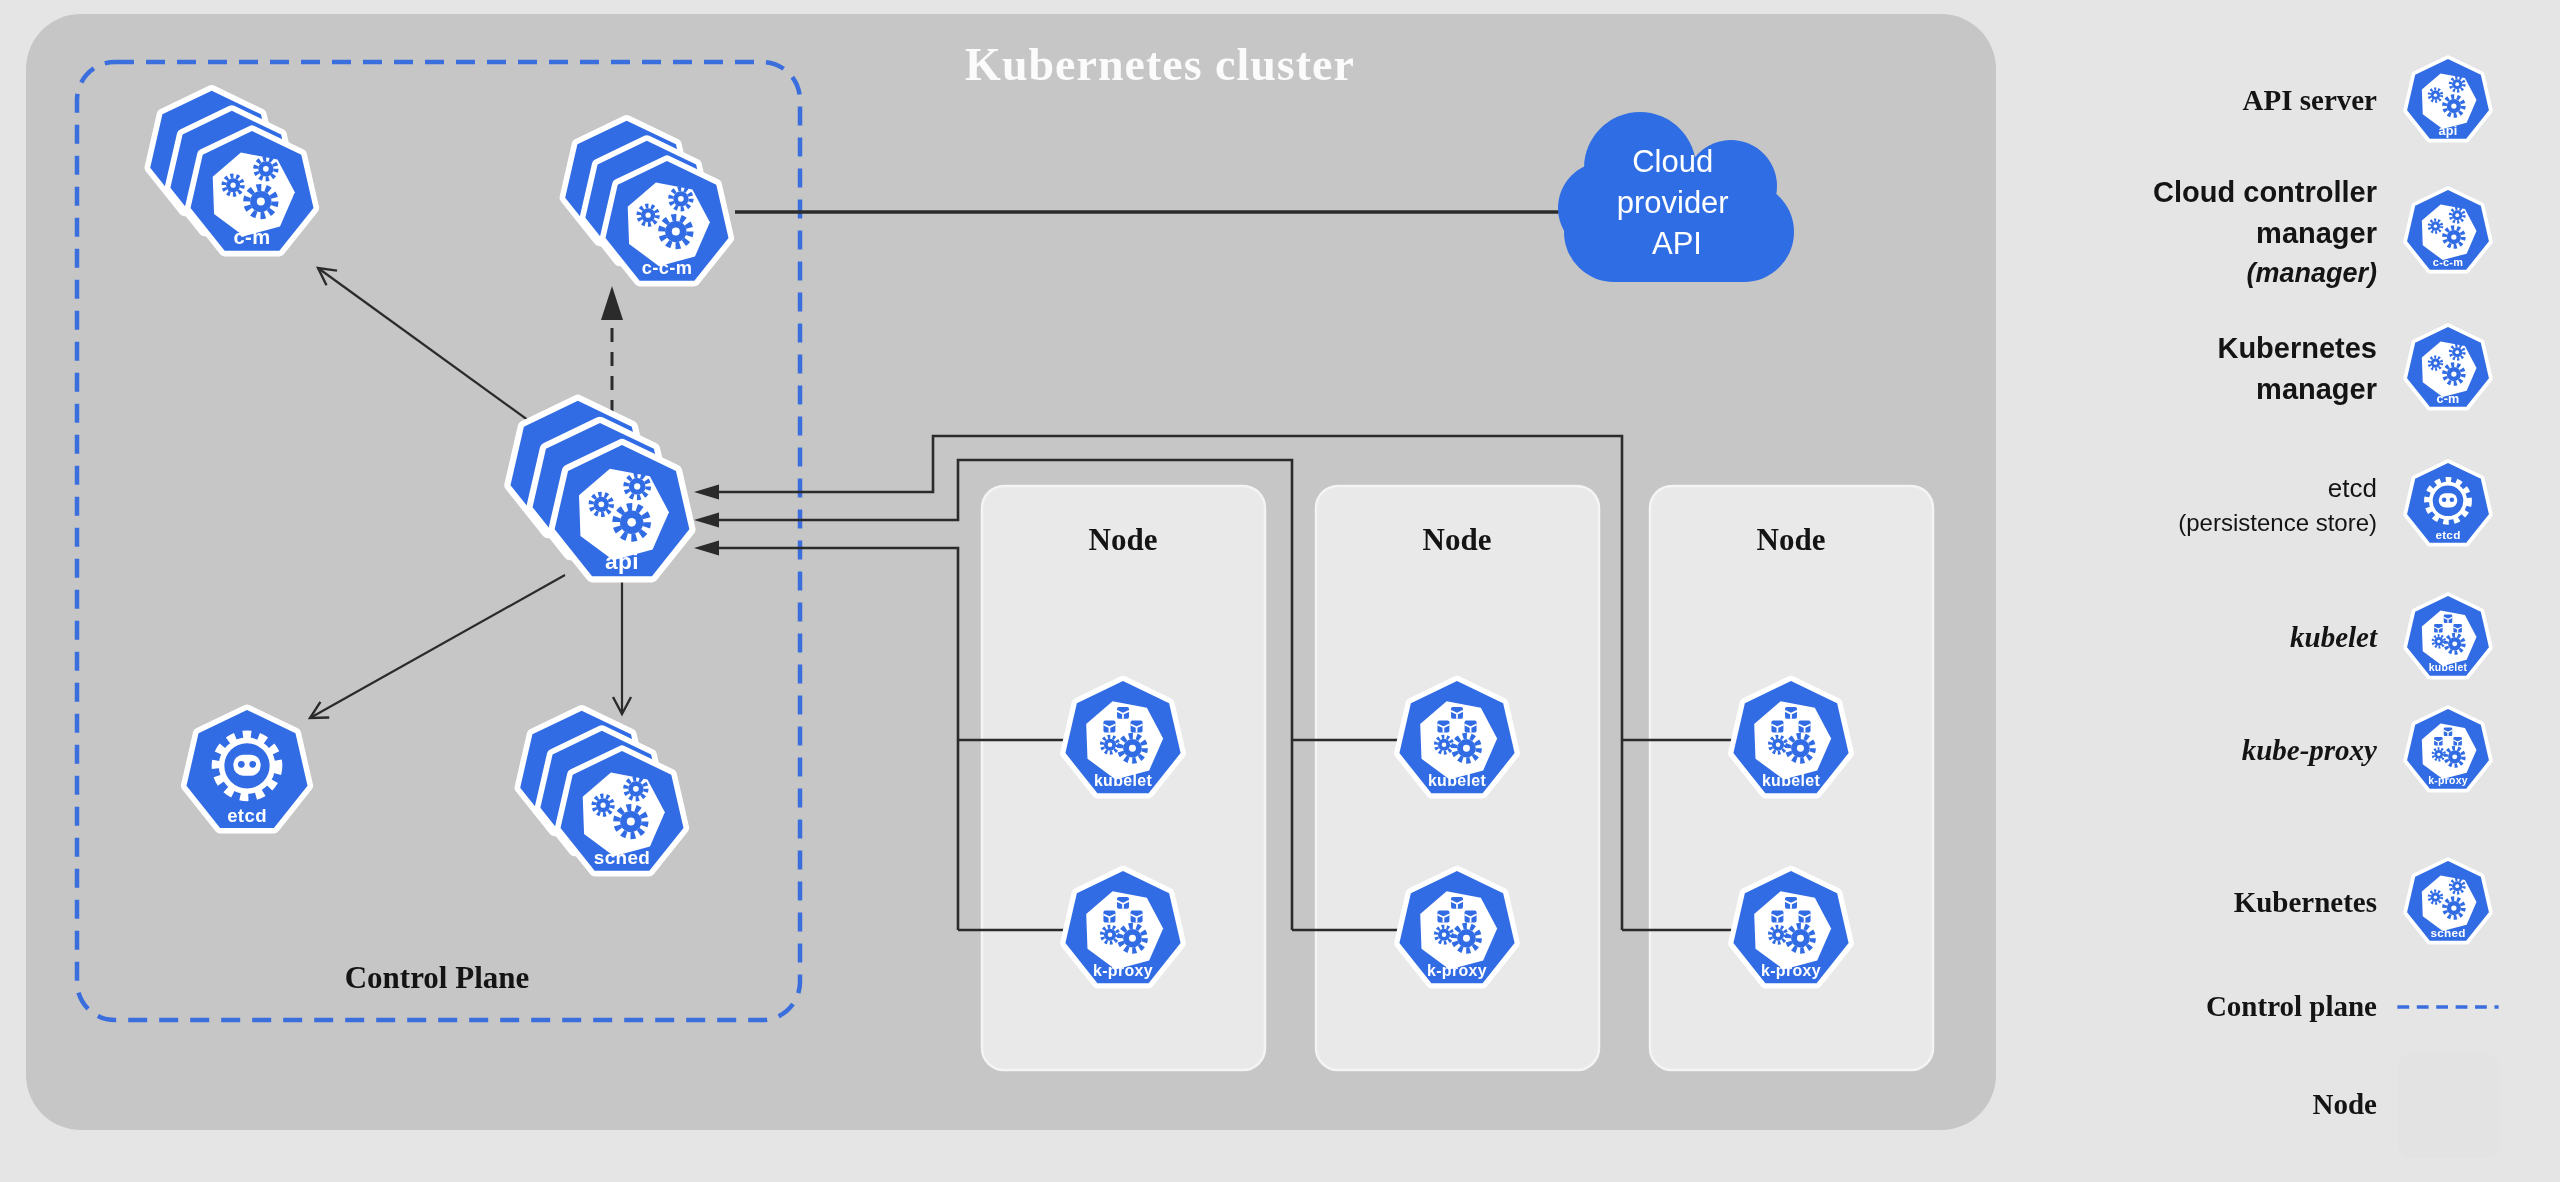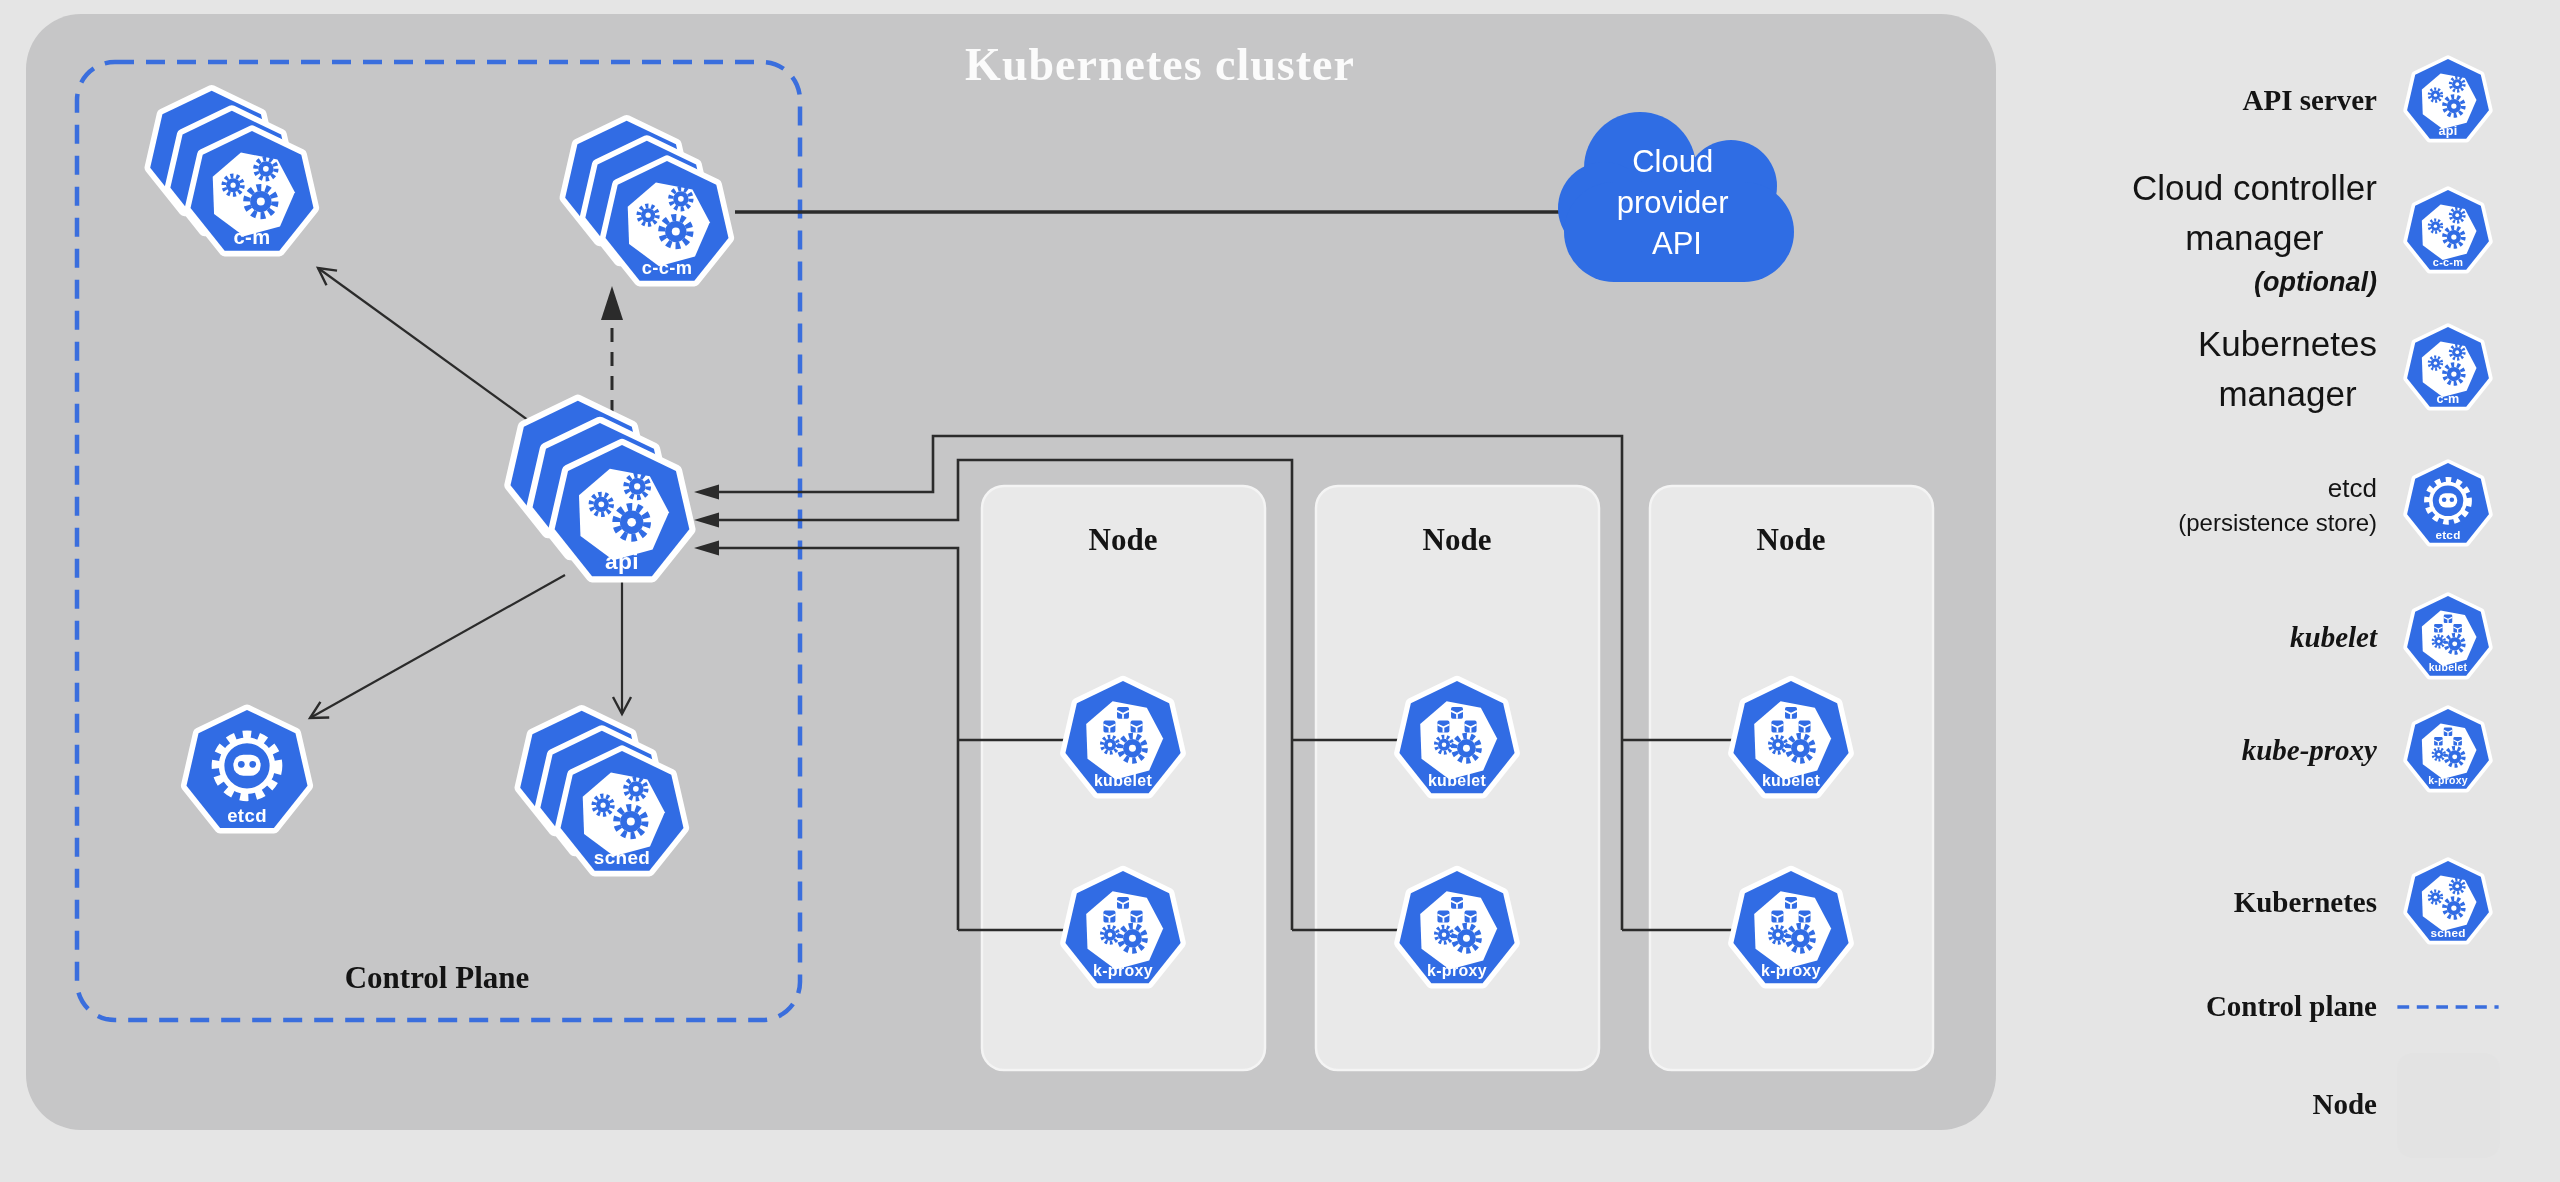--- a/index.html
+++ b/index.html
@@ -45,21 +45,21 @@
   .etcd-eye{fill:var(--blue);}
   .icon-label{fill:#ffffff;text-anchor:middle;font-weight:600;letter-spacing:.3px;
               font-family:"Liberation Sans",sans-serif;}
 
   
   .legend-row{position:absolute;left:2118px;width:382px;display:flex;align-items:center;
               justify-content:flex-end;gap:19px;}
   .lt{text-align:right;color:#141414;line-height:1.42;}
   .serifb{font-family:"Liberation Serif",serif;font-weight:bold;font-size:29px;}
   .serifbi{font-family:"Liberation Serif",serif;font-weight:bold;font-style:italic;font-size:29px;}
-  .sansb{font-family:"Liberation Sans",sans-serif;font-weight:normal;font-size:35px;text-align:center;}
+  .sansb{font-family:"Liberation Sans",sans-serif;font-weight:bold;font-size:29px;}
   .sansbi{font-family:"Liberation Sans",sans-serif;font-weight:bold;font-style:italic;font-size:27px;}
   .sansr{font-family:"Liberation Sans",sans-serif;font-size:26px;}
   .sansr2{font-family:"Liberation Sans",sans-serif;font-size:24px;}
   .licon{width:104px;height:104px;flex:0 0 auto;}
   .lbox{width:104px;flex:0 0 auto;display:flex;justify-content:center;}
   .node-swatch{width:103px;height:105px;border-radius:16px;background:#e3e3e3;}
 </style>
 </head>
 <body>
 
@@ -233,21 +233,21 @@
         <use href="#hepInner"></use>
     <use href="#glyphGears" transform="translate(0,-3)"></use>
     <text class="icon-label" font-size="15" y="40">api</text>
   </svg>
 </div>
 
 <div class="legend-row" style="top:177px;height:110px">
   <div class="lt">
     <div class="sansb">Cloud controller</div>
     <div class="sansb">manager</div>
-    <div class="sansbi">(optional)</div>
+    <div class="sansbi">(manager)</div>
   </div>
   <svg class="licon" viewBox="-62 -62 124 124">
     <use href="#hepPoly" class="hep-outer"></use>
         <use href="#hepInner"></use>
     <use href="#glyphGears" transform="translate(0,-3)"></use>
     <text class="icon-label" font-size="13" y="40">c-c-m</text>
   </svg>
 </div>
 
 <div class="legend-row" style="top:314px;height:110px">

